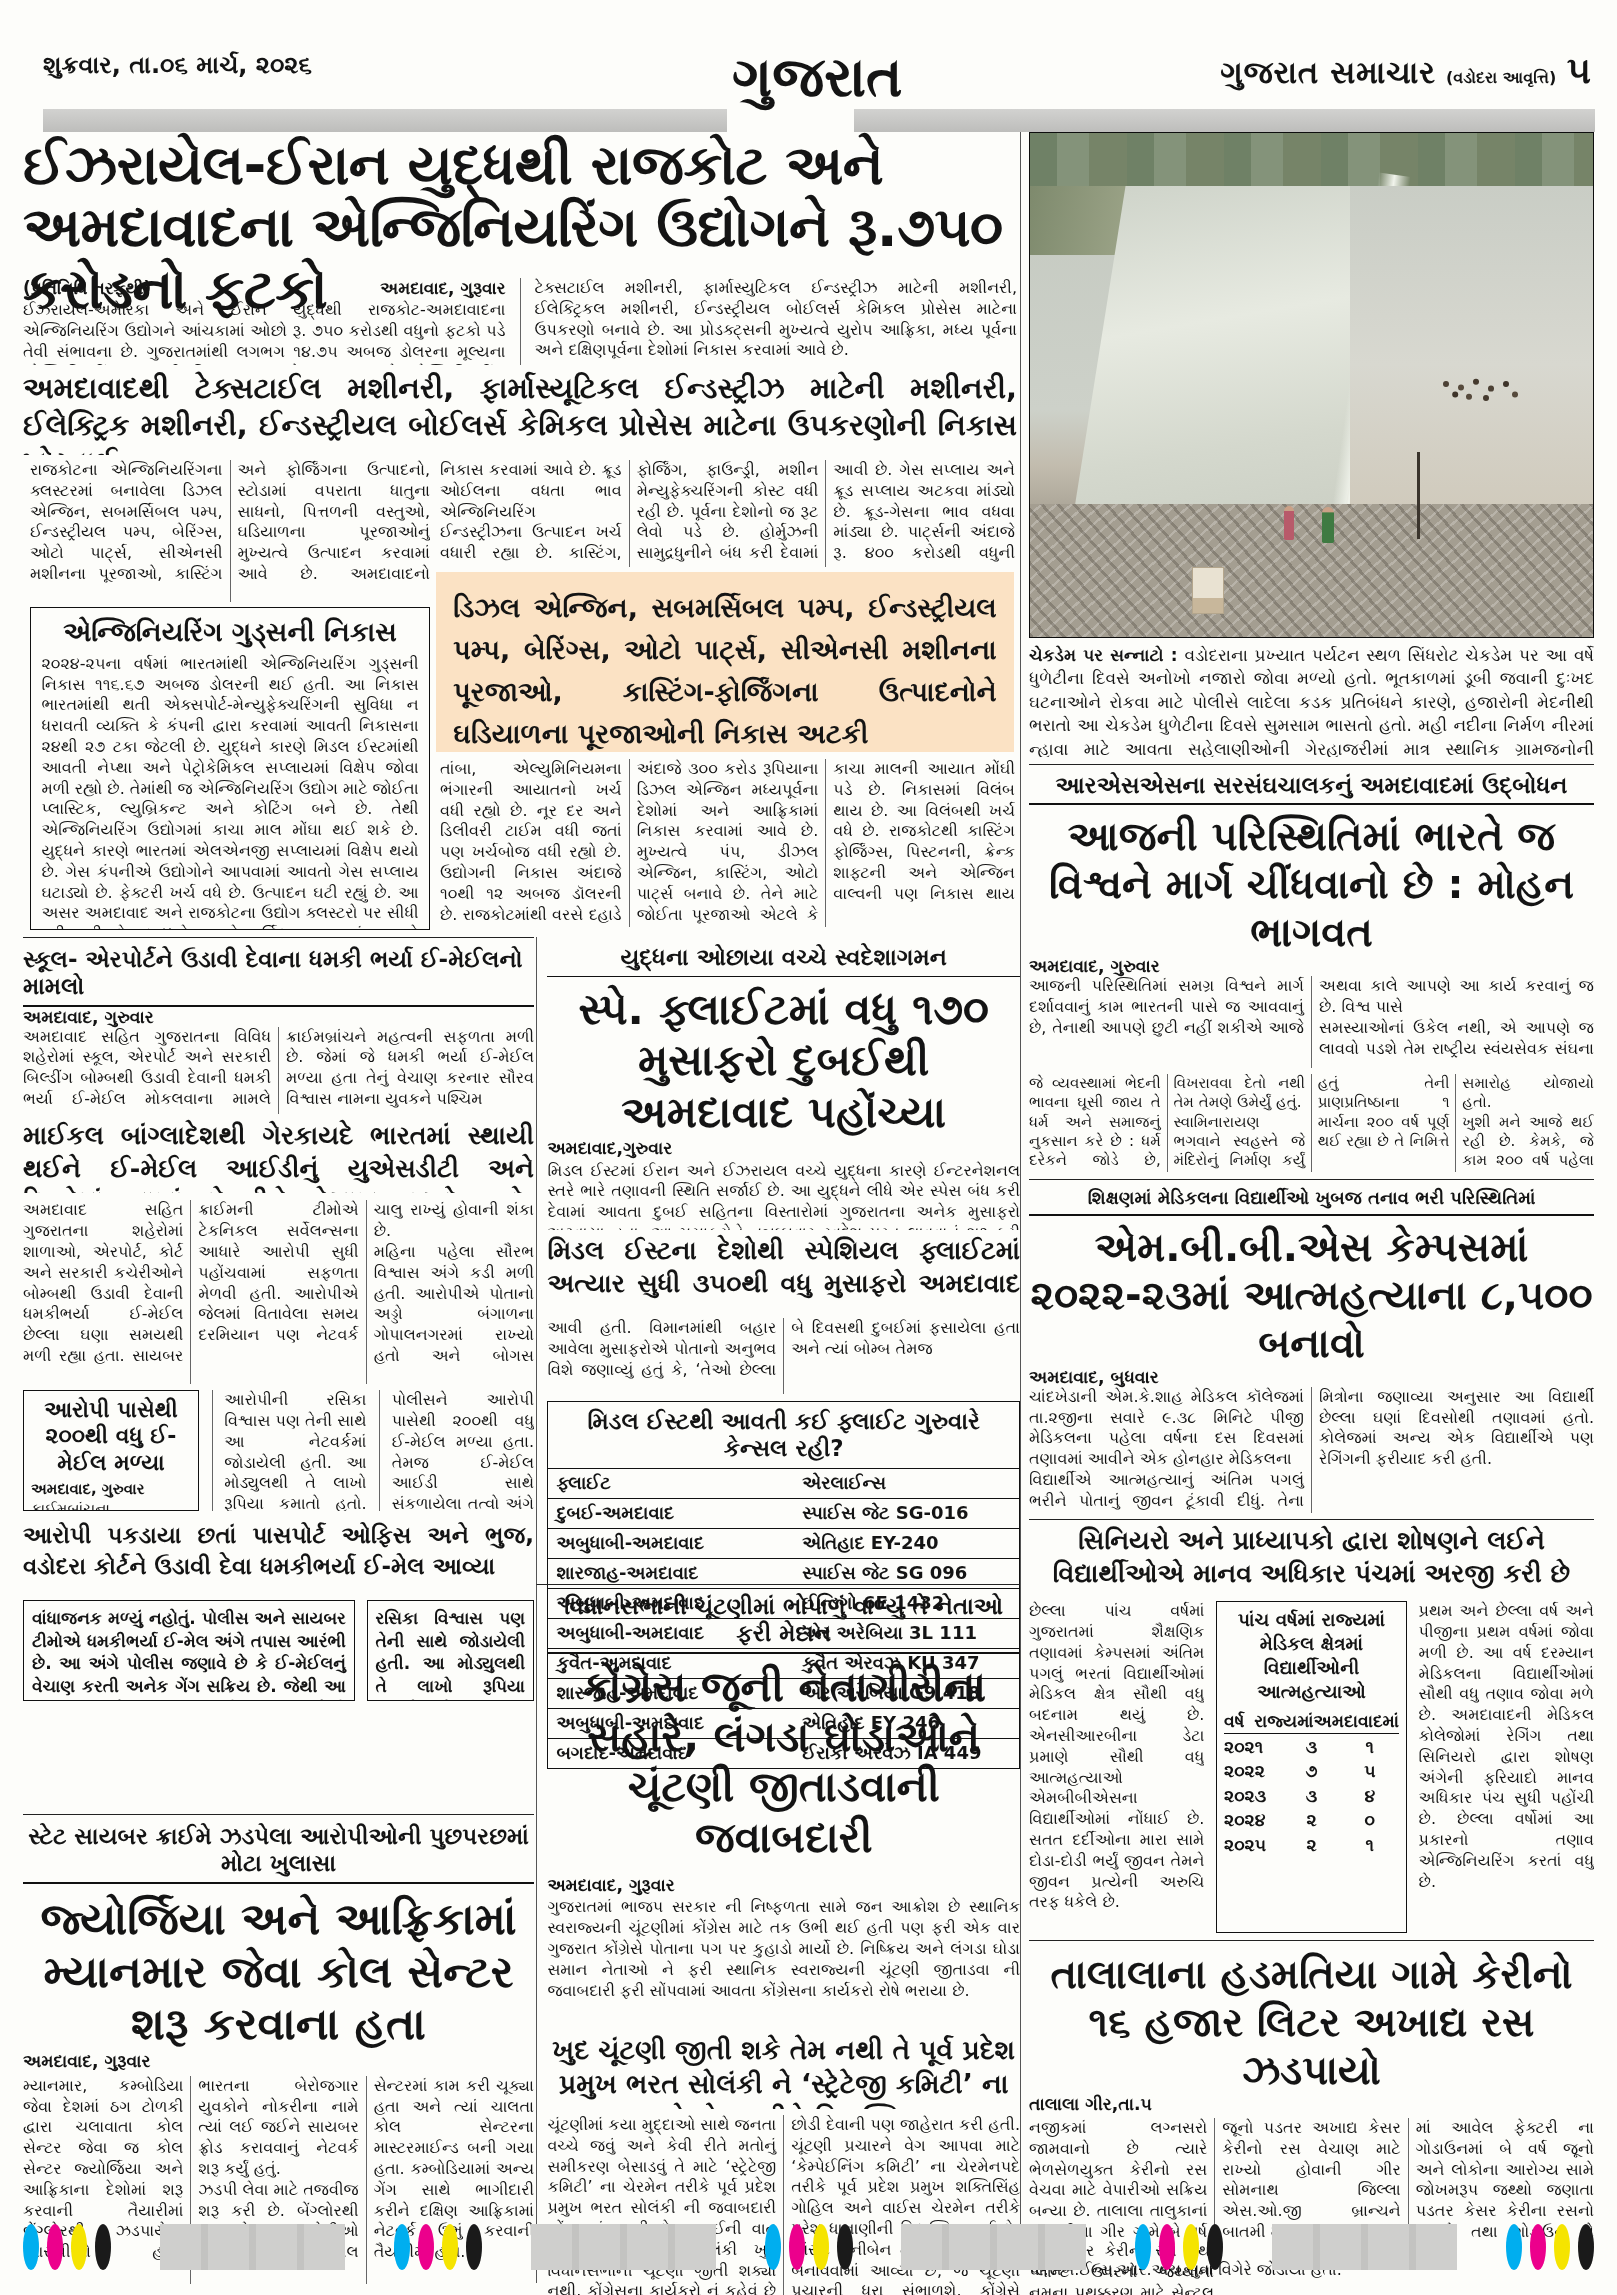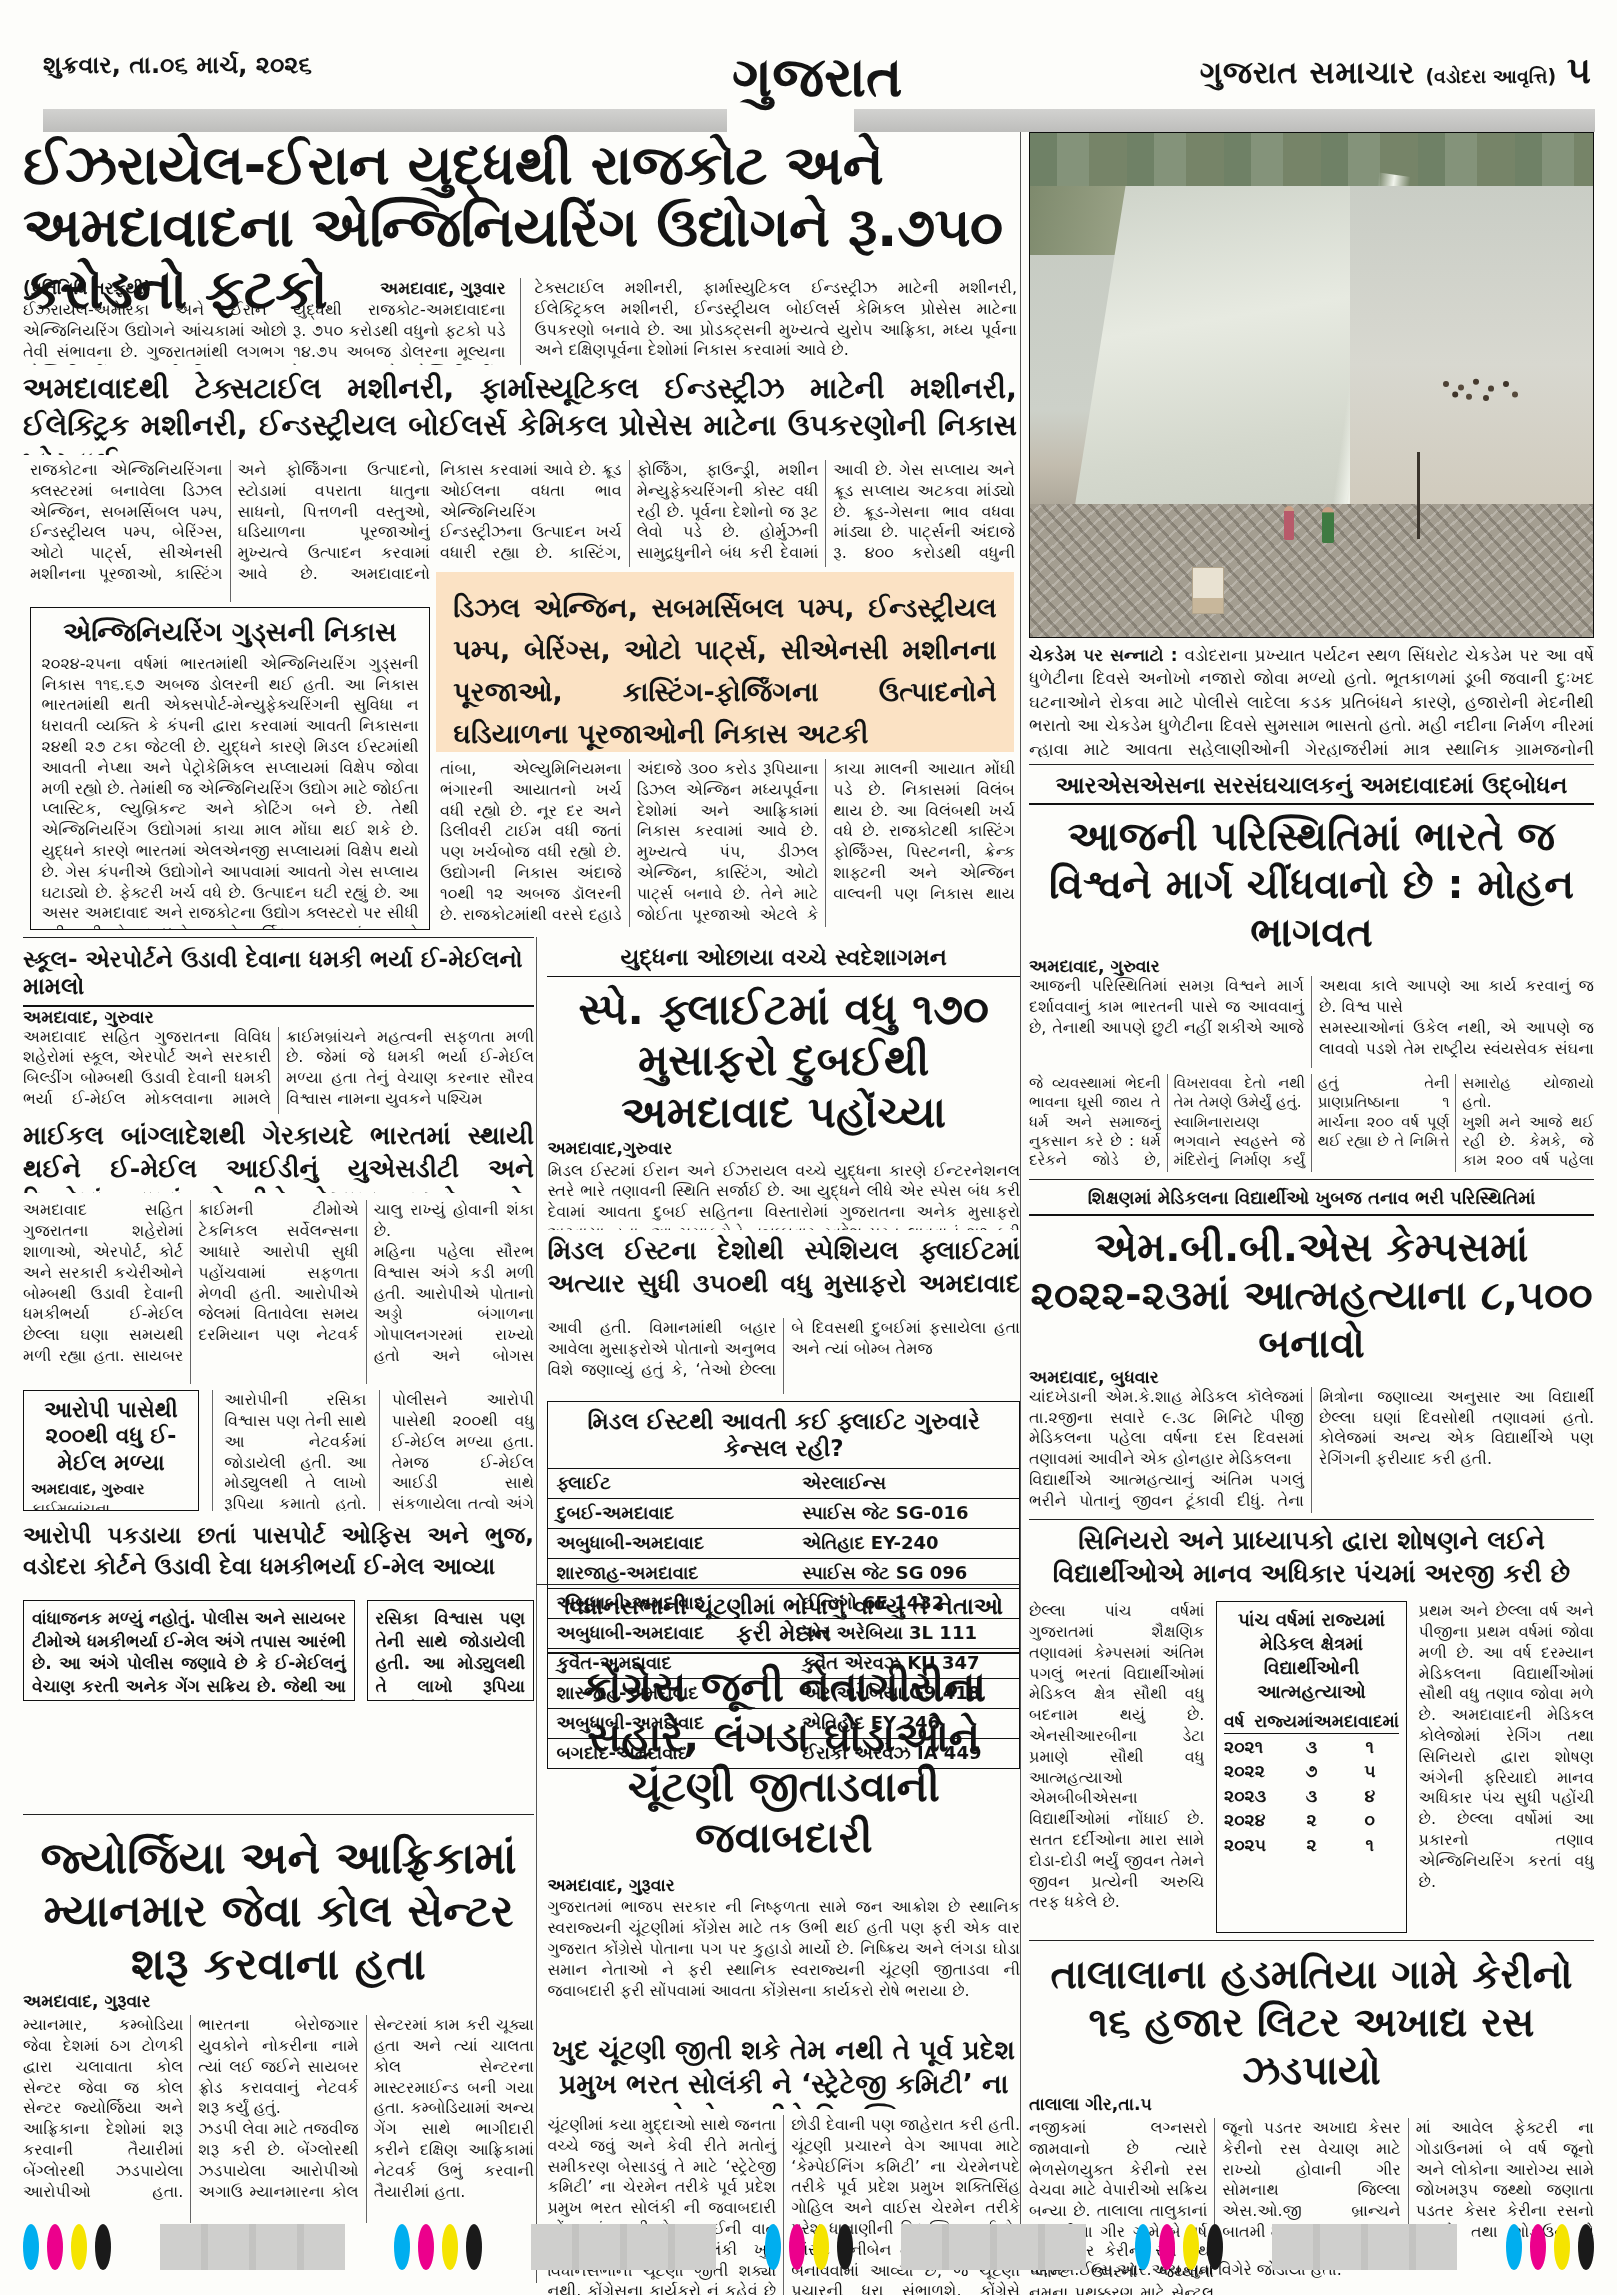--- a/index.html
+++ b/index.html
@@ -3,21 +3,21 @@
 <meta charset="utf-8">
 <style>
   html,body{margin:0;padding:0;background:#e8e8e4;}
   .page{position:relative;width:1617px;height:2295px;background:#fdfdfa;color:#141414;
         font-family:"DejaVu Sans","Liberation Sans",sans-serif;overflow:hidden;}
   .j{text-align:justify;}
   
   .mast-date{position:absolute;left:43px;top:51px;font-size:24px;font-weight:700;}
   .mast-right{position:absolute;right:26px;top:49px;display:flex;align-items:baseline;gap:10.4px;}
   .mast-paper{font-size:31px;font-weight:800;letter-spacing:0.6px;}
-  .mast-ed{font-size:19px;font-weight:600;}
+  .mast-ed{font-size:16px;font-weight:600;}
   .mast-page{font-size:37px;font-weight:800;}
   .mast-center{position:absolute;left:732px;top:45px;font-size:55px;font-weight:800;z-index:3;}
   .graybar{position:absolute;top:109px;height:23px;background:linear-gradient(180deg,#d2d2d0,#bdbdbb);}
   .gb-l{left:43px;width:684px;} .gb-r{left:854px;width:741px;}
   
   .k{font-size:23px;font-weight:800;border-bottom:2.3px double #111;padding-bottom:4.6px;display:block;}
   .by{font-size:17.3px;font-weight:700;}
   .bodytxt{font-size:16px;line-height:1.3;}
   .smalltxt{font-size:15px;line-height:1.28;}
   .deck{font-weight:800;line-height:1.28;}
@@ -184,20 +184,21 @@
       <p class="bodytxt j clip" style="flex:1;margin:0;border-left:0.6px solid #666;padding-left:11.6px;">પોલીસને આરોપી પાસેથી ૨૦૦થી વધુ ઈ-મેઈલ મળ્યા હતા. તેમજ ઈ-મેઈલ આઈડી સાથે સંકળાયેલા તત્વો અંગે પૂછપરછ કરવામાં આવી રહી છે. વિવિધ રાજ્યોની પોલીસ પણ આરોપીની કસ્ટડી માંગે તેવી શક્યતા છે.</p>
     </div>
     <div class="em-cross j">આરોપી પકડાયા છતાં પાસપોર્ટ ઓફિસ અને ભુજ, વડોદરા કોર્ટને ઉડાવી દેવા ધમકીભર્યા ઈ-મેલ આવ્યા</div>
     <div class="em-foot">
       <div class="fb fb1 j">વાંધાજનક મળ્યું નહોતું. પોલીસ અને સાયબર ટીમોએ ધમકીભર્યા ઈ-મેલ અંગે તપાસ આરંભી છે. આ અંગે પોલીસ જણાવે છે કે ઈ-મેઈલનું વેચાણ કરતી અનેક ગેંગ સક્રિય છે. જેથી આ પ્રકારના ઈ-મેઈલ બંધ થવાની શક્યતા ઓછી છે.</div>
       <div class="fb fb2 j">રસિકા વિશ્વાસ પણ તેની સાથે જોડાયેલી હતી. આ મોડ્યુલથી તે લાખો રૂપિયા કમાતો હતો.</div>
     </div>
   </section>
 
   <section class="sec georgia bt">
+    <span class="k">સ્ટેટ સાયબર ક્રાઈમે ઝડપેલા આરોપીઓની પુછપરછમાં મોટા ખુલાસા</span>
     <h2 class="hl2" style="margin:9.2px 0 0;">જ્યોર્જિયા અને આફ્રિકામાં મ્યાનમાર જેવા કોલ સેન્ટર શરૂ કરવાના હતા</h2>
     <div class="by">અમદાવાદ, ગુરૂવાર</div>
     <div class="c3 bodytxt j clip" style="height:208px;margin-top:4.6px;">
       <p style="margin:0;">મ્યાનમાર, કમ્બોડિયા જેવા દેશમાં ઠગ ટોળકી દ્વારા ચલાવાતા કોલ સેન્ટર જેવા જ કોલ સેન્ટર જ્યોર્જિયા અને આફ્રિકાના દેશોમાં શરૂ કરવાની તૈયારીમાં બેંગ્લોરથી ઝડપાયેલા આરોપીઓ હતા. ભારતના બેરોજગાર યુવકોને નોકરીના નામે ત્યાં લઈ જઈને સાયબર ફ્રોડ કરાવવાનું નેટવર્ક શરૂ કર્યું હતું.</p>
       <p style="margin:0;">ઝડપી લેવા માટે તજવીજ શરૂ કરી છે. બેંગ્લોરથી ઝડપાયેલા આરોપીઓ અગાઉ મ્યાનમારના કોલ સેન્ટરમાં કામ કરી ચૂક્યા હતા અને ત્યાં ચાલતા કોલ સેન્ટરના માસ્ટરમાઈન્ડ બની ગયા હતા. કમ્બોડિયામાં અન્ય ગેંગ સાથે ભાગીદારી કરીને દક્ષિણ આફ્રિકામાં નેટવર્ક ઉભું કરવાની તૈયારીમાં હતા.</p>
 
     </div>
   </section>
 
   <section class="sec flight bl">

